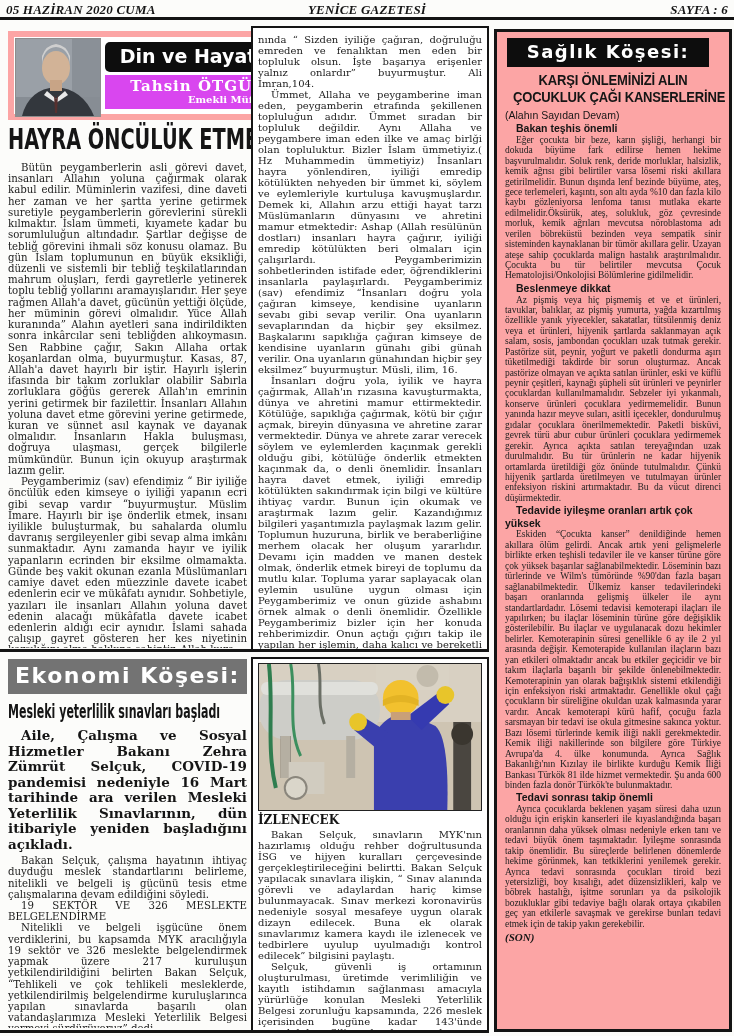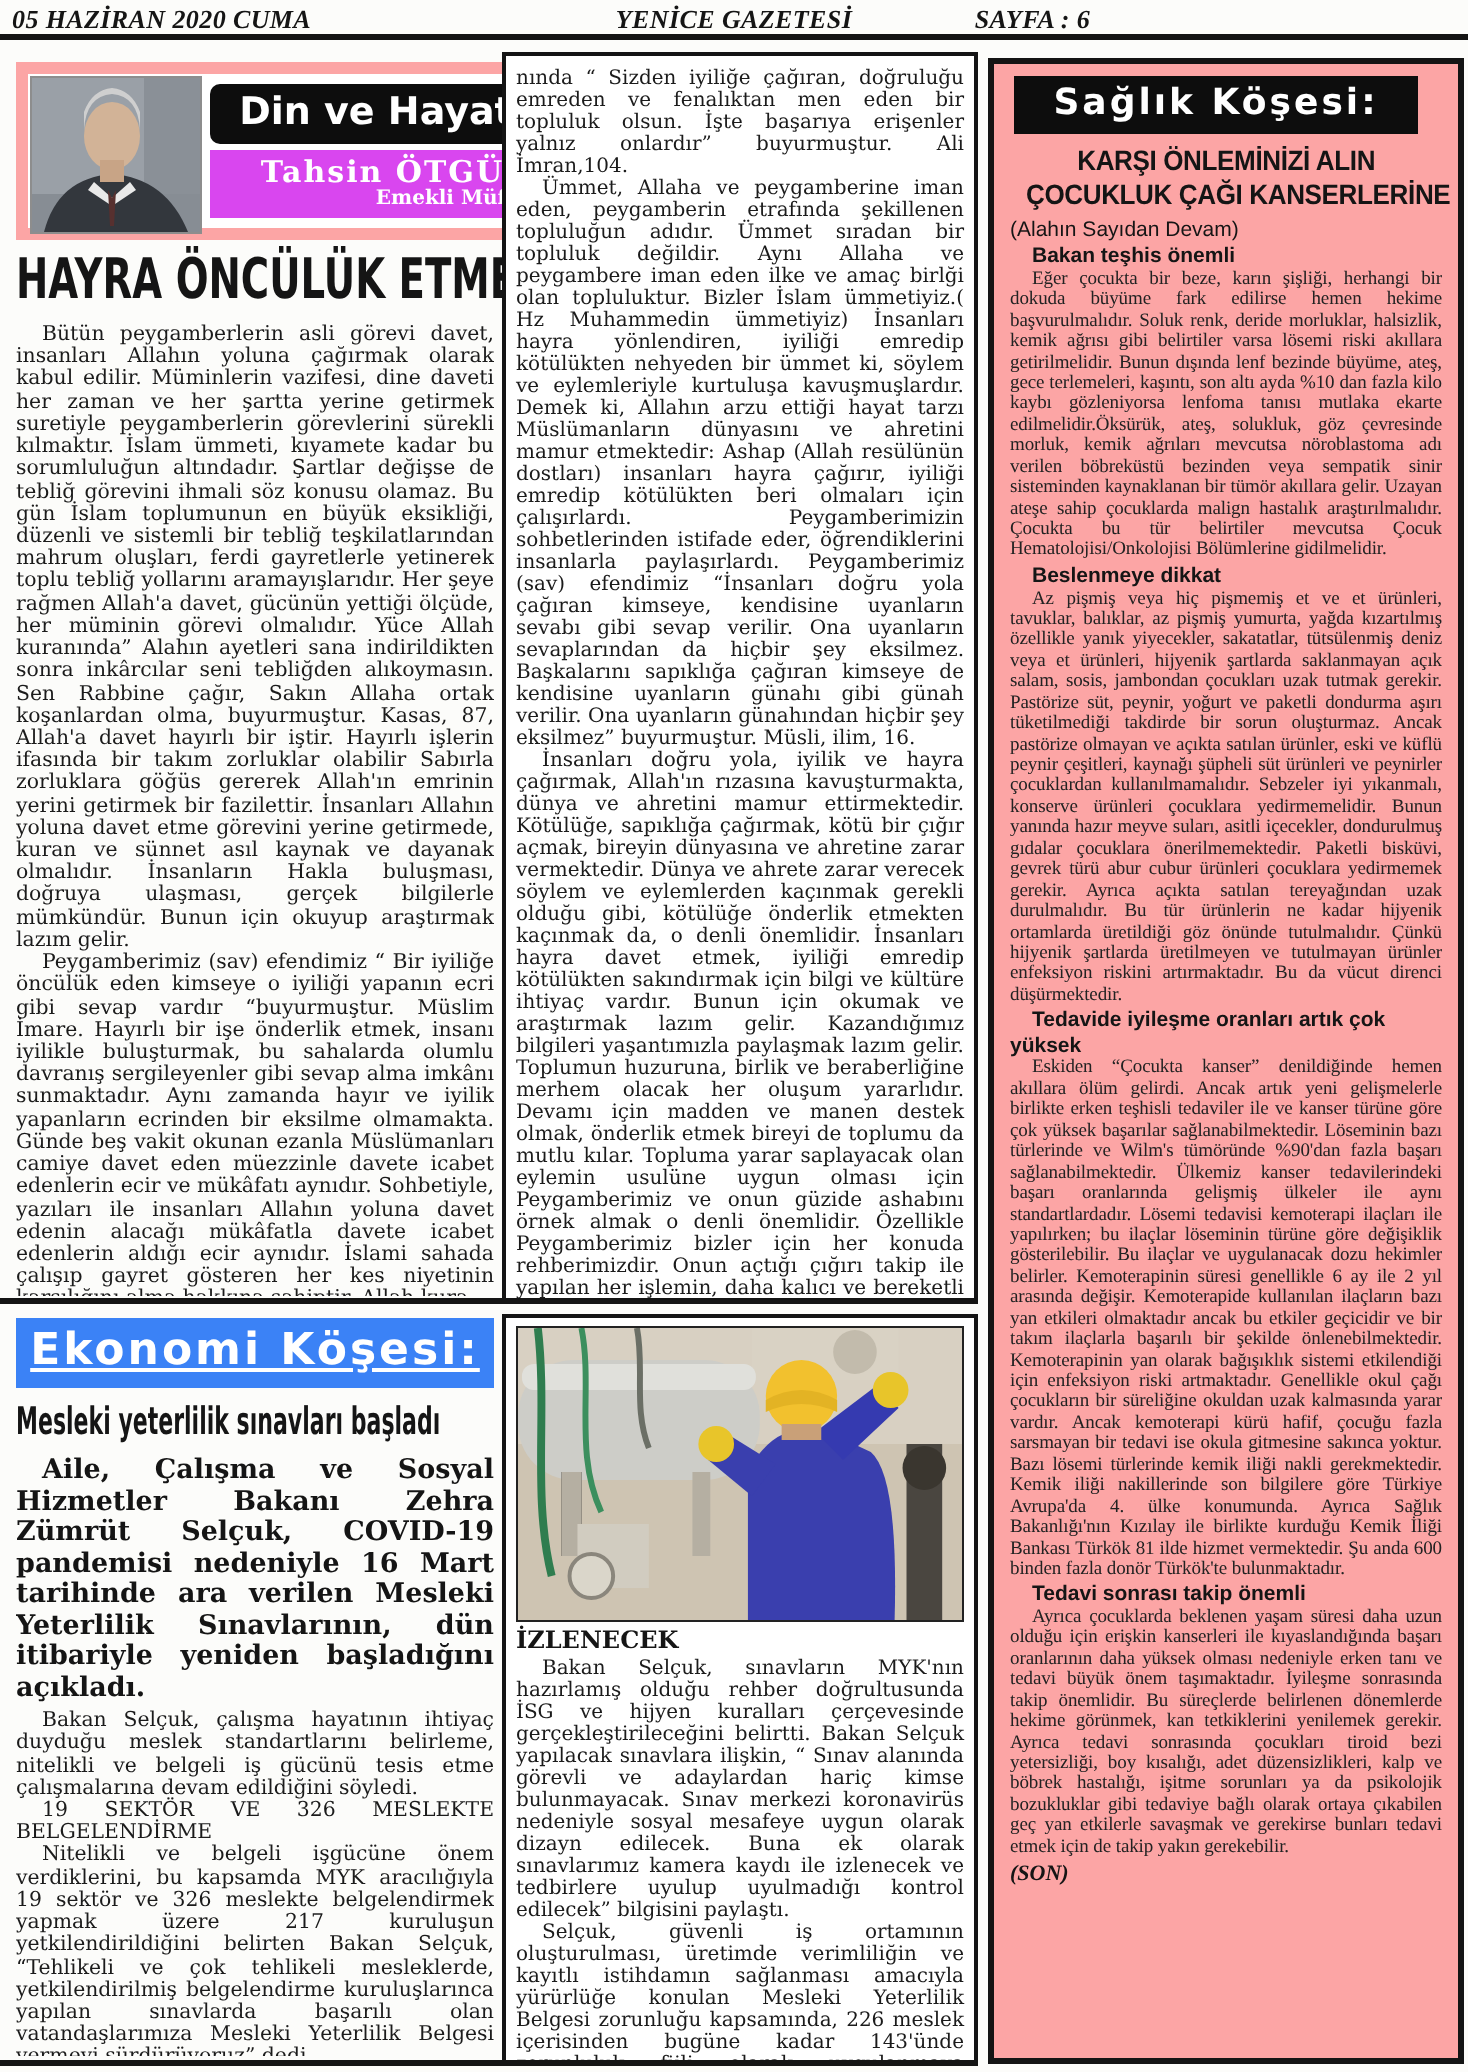--- a/index.html
+++ b/index.html
@@ -1,21 +1,21 @@
 <!DOCTYPE html>
 <html lang="tr"><head>
 <meta charset="utf-8">
 <style>
   html,body{margin:0;padding:0;background:#e8e8e8;}
   .page{position:relative;width:734px;height:1036px;background:#fcfcfa;color:#151515;overflow:hidden;
         font-family:"DejaVu Serif",serif;margin:0 auto;}
   
   .masthead{position:absolute;top:2px;left:6px;right:6px;display:flex;align-items:baseline;
             font:bold italic 13px "Liberation Serif",serif;letter-spacing:.2px;}
-  .m-left{flex:1;text-align:left}.m-center{flex:1;text-align:center}.m-right{flex:1;}
+  .m-left{flex:1;text-align:left}.m-center{flex:1;text-align:center}.m-right{flex:1;text-align:right}
   .masthead-rule{position:absolute;top:17px;left:0;width:734px;height:3px;background:#141414;}
   
   .din-box{position:absolute;left:8px;top:31px;width:270px;height:89px;border:6px solid #fca5a5;
            box-sizing:border-box;display:flex;gap:4px;padding:1px;background:#fff;}
   .portrait{width:84px;height:77px;flex:none;border:1px solid #8d8d8d;overflow:hidden;}
   .portrait svg{display:block;width:100%;height:100%;}
   .din-titles{flex:1;display:flex;flex-direction:column;gap:3px;justify-content:center;min-width:0;}
   .din-title{background:#0d0d0d;color:#fff;border-radius:5px;text-align:center;padding:5px 1px 6px;
              font:700 19px/1 "DejaVu Sans",sans-serif;white-space:nowrap;}
   .din-author{background:#d946ef;color:#fff;text-align:right;padding:3px 6px 4px;}
@@ -25,22 +25,22 @@
   .condensed-xl{display:inline-block;white-space:nowrap;font:900 28px/1.1 "DejaVu Sans",sans-serif;
                 transform:scaleX(.69);transform-origin:0 50%;}
   .lcol-text{position:absolute;left:8px;top:162px;width:239px;height:486px;overflow:hidden;}
   p.body{margin:0;font:10.2px/1.1 "DejaVu Serif",serif;text-align:justify;color:#1b1b1b;}
   .ind{text-indent:13px;}
   .subhead{font-weight:700;text-indent:13px;margin-top:1px;}
   .divider{position:absolute;left:0;top:649px;width:489px;height:3px;background:#141414;}
   .bottom-rule{position:absolute;left:0;top:1030px;width:489px;height:3px;background:#141414;}
   
   .eco-left{position:absolute;left:8px;top:659px;width:239px;height:369px;overflow:hidden;}
-  .eco-badge{background:#3b82f6;color:#fff;text-align:center;padding:6px 2px 7px;
-             font:700 22px/1 "DejaVu Sans",sans-serif;letter-spacing:1.5px;white-space:nowrap;text-decoration:underline;}
+  .eco-badge{background:#737373;color:#fff;text-align:center;padding:6px 2px 7px;
+             font:700 22px/1 "DejaVu Sans",sans-serif;letter-spacing:1.5px;white-space:nowrap;}
   .eco-headline{margin:7px 0 5px;height:22px;}
   .condensed-lg{display:inline-block;white-space:nowrap;font:800 19px/1.1 "DejaVu Sans",sans-serif;
                 transform:scaleX(.58);transform-origin:0 50%;}
   .eco-lead{margin:0 0 3px;font:700 13.5px/1.15 "DejaVu Serif",serif;text-align:justify;text-indent:13px;}
   
   .mid-box{position:absolute;left:251px;top:26px;width:238px;height:625px;border:2.5px solid #141414;
            box-sizing:border-box;padding:6px 5px;overflow:hidden;background:#fff;}
   .mid-box p.body{font-size:10px;}
   .photo-box{position:absolute;left:251px;top:657px;width:238px;height:376px;border:2.5px solid #141414;
              box-sizing:border-box;padding:4px 5px;overflow:hidden;background:#fff;}

